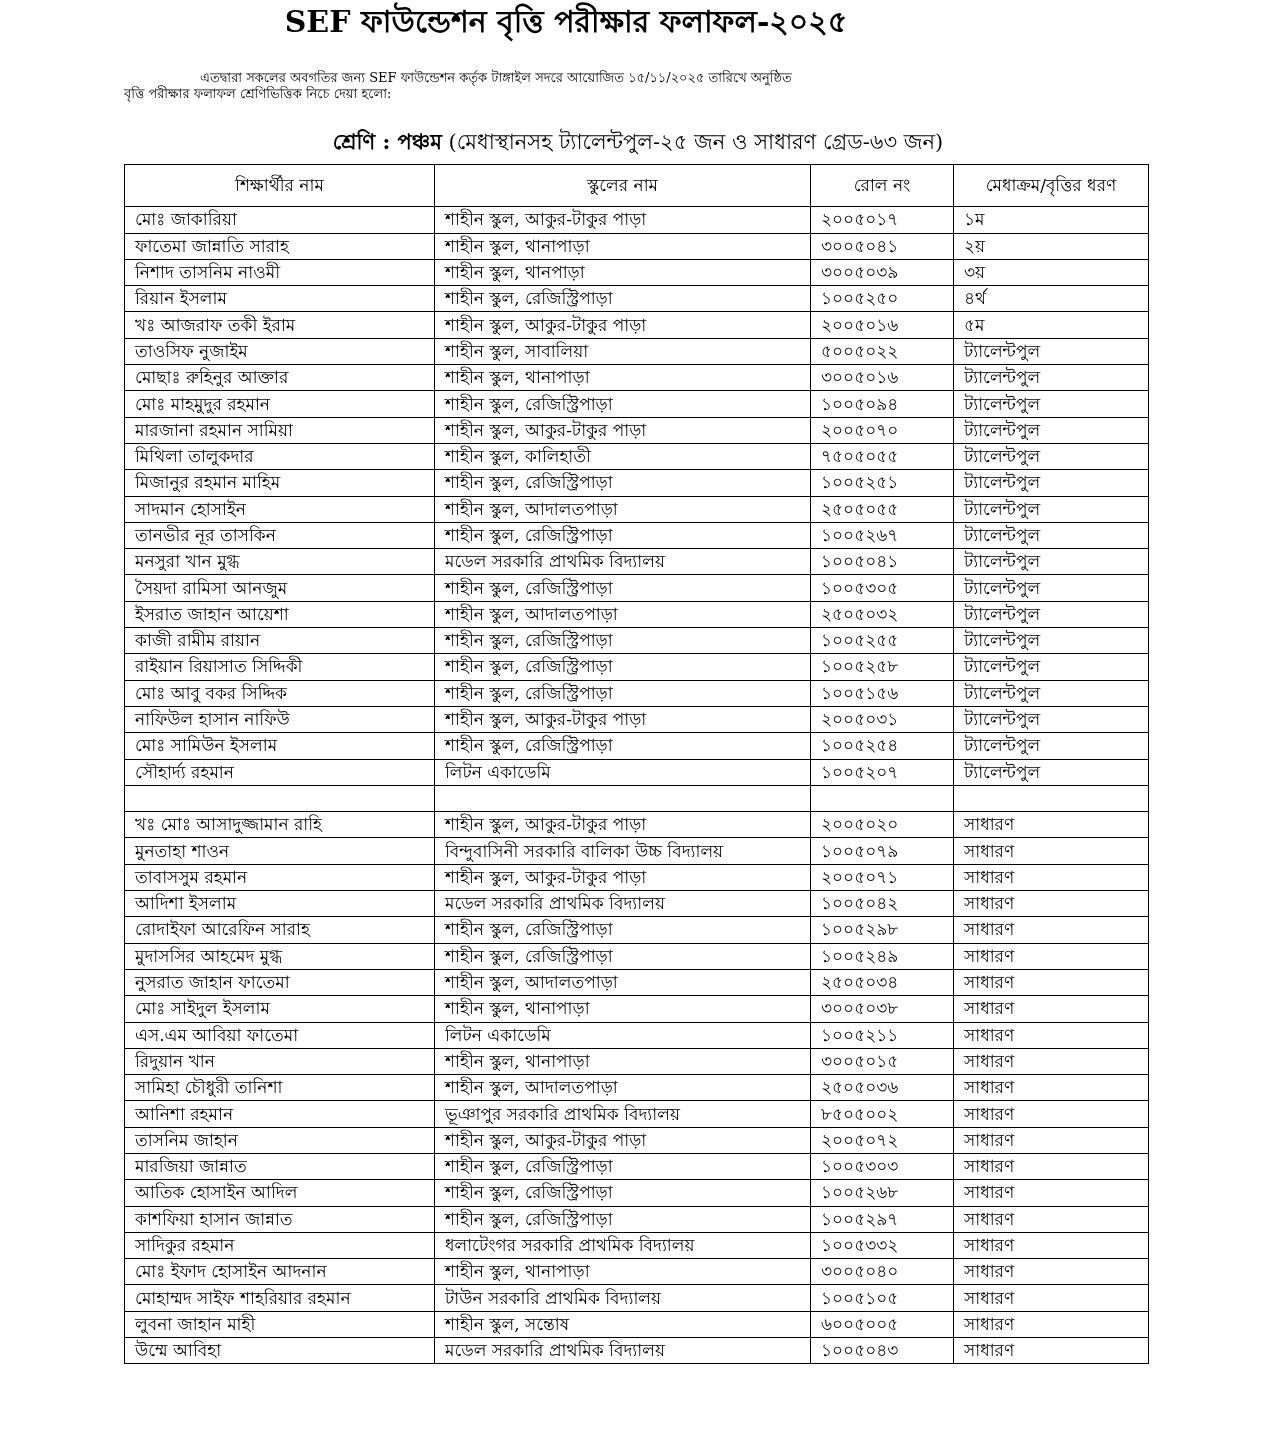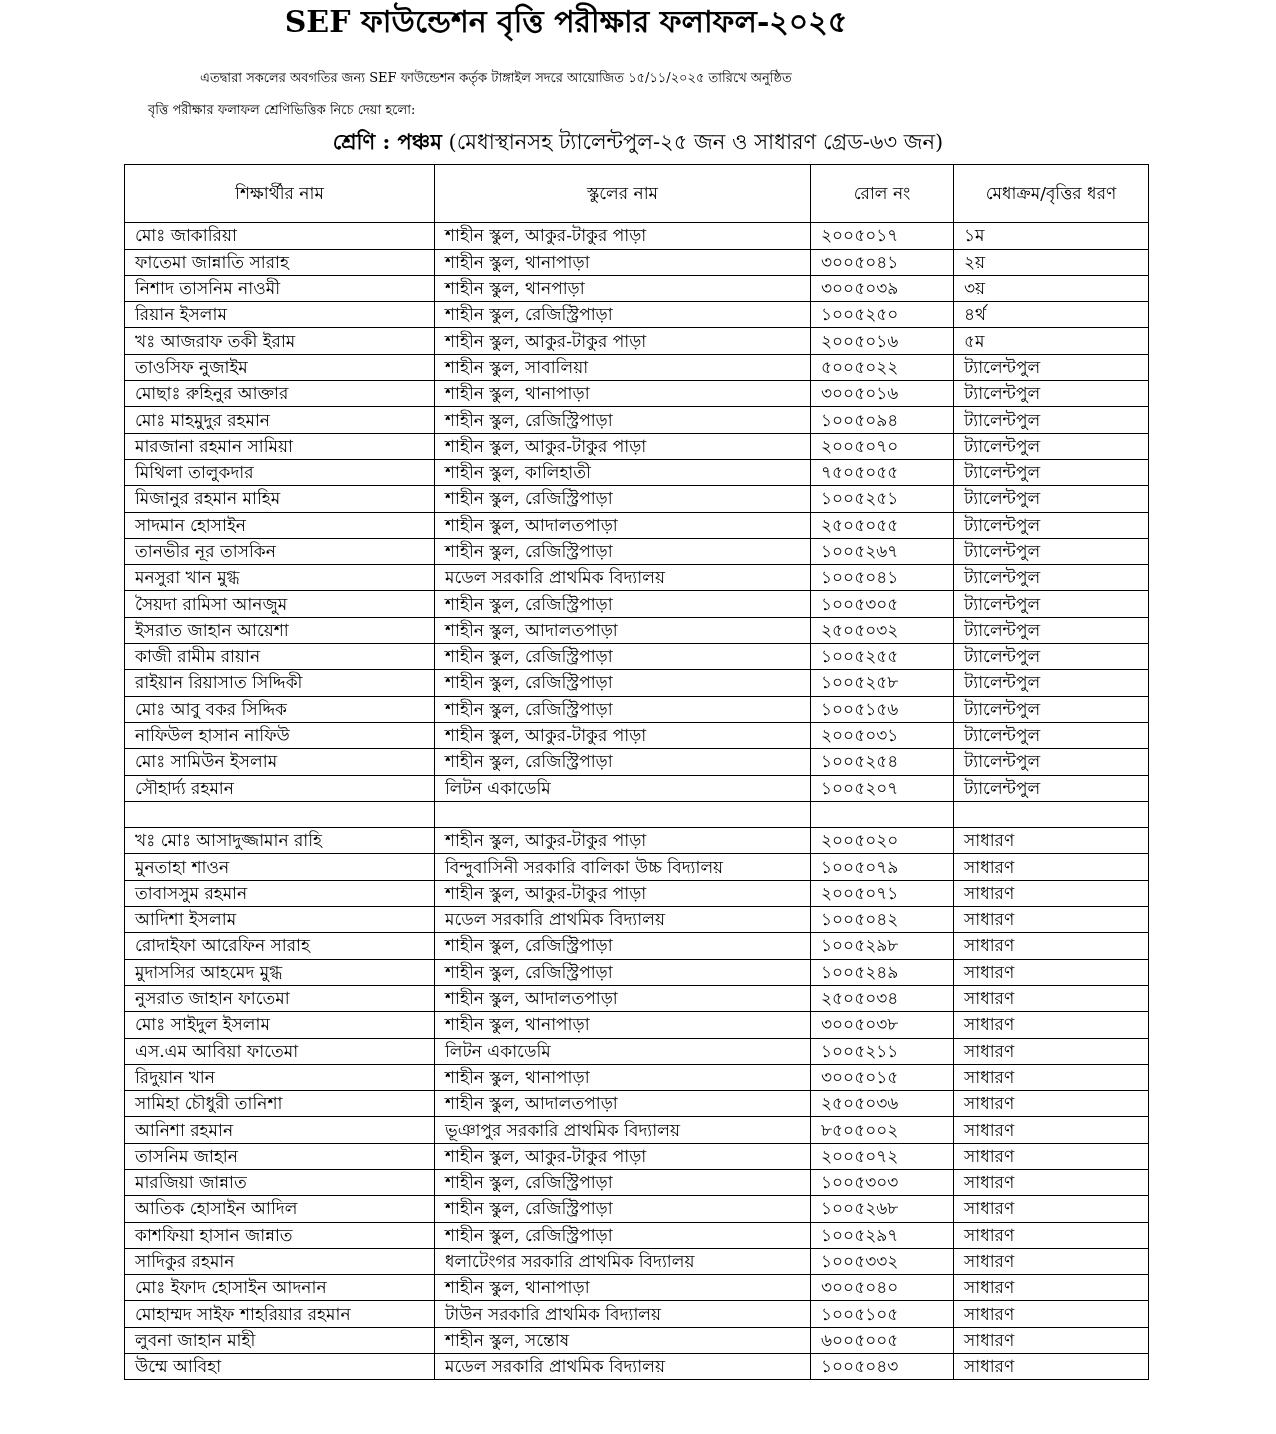--- a/index.html
+++ b/index.html
@@ -1,25 +1,25 @@
 <!DOCTYPE html>
 <html><head>
 <meta charset="utf-8">
 <style>
   html, body { margin:0; padding:0; background:#fff; }
   body { width:1276px; height:1434px; position:relative; overflow:hidden; font-family:"DejaVu Serif", serif; color:#000; }
   .title { position:absolute; top:2px; left:0; width:1132px; text-align:center; font-size:30px; font-weight:bold; line-height:40px; }
   .intro { position:absolute; left:124px; width:1030px; font-size:13px; line-height:30px; }
   .intro1 { top:63px; text-indent:76px; }
-  .intro2 { top:95px;margin-left:24px; }
+  .intro2 { top:79px; }
   .class-head { position:absolute; top:126px; left:0; width:1276px; text-align:center; font-size:21px; line-height:32px; }
   .class-head b { font-weight:bold; }
   table { position:absolute; top:164px; left:124px; width:1024px; border-collapse:collapse; table-layout:fixed; }
   td, th { border:1px solid #000; height:25.3px; padding:0 0 0 10px; font-size:17px; font-weight:normal; line-height:25px; white-space:nowrap; overflow:hidden; text-align:left; }
-  th { text-align:center; padding:16px; }
+  th { text-align:center; padding:8px; }
   col.c1 { width:310px; } col.c2 { width:376px; } col.c3 { width:143px; } col.c4 { width:195px; }
   tr.blank td { height:25.3px; }
 </style>
 </head>
 <body>
 
 <div class="title">SEF ফাউন্ডেশন বৃত্তি পরীক্ষার ফলাফল-২০২৫</div>
 <div class="intro intro1">এতদ্বারা সকলের অবগতির জন্য SEF ফাউন্ডেশন কর্তৃক টাঙ্গাইল সদরে আয়োজিত ১৫/১১/২০২৫ তারিখে অনুষ্ঠিত</div>
 <div class="intro intro2">বৃত্তি পরীক্ষার ফলাফল শ্রেণিভিত্তিক নিচে দেয়া হলো:</div>
 <div class="class-head"><b>শ্রেণি : পঞ্চম</b><span> (মেধাস্থানসহ ট্যালেন্টপুল-২৫ জন ও সাধারণ গ্রেড-৬৩ জন)</span></div>

